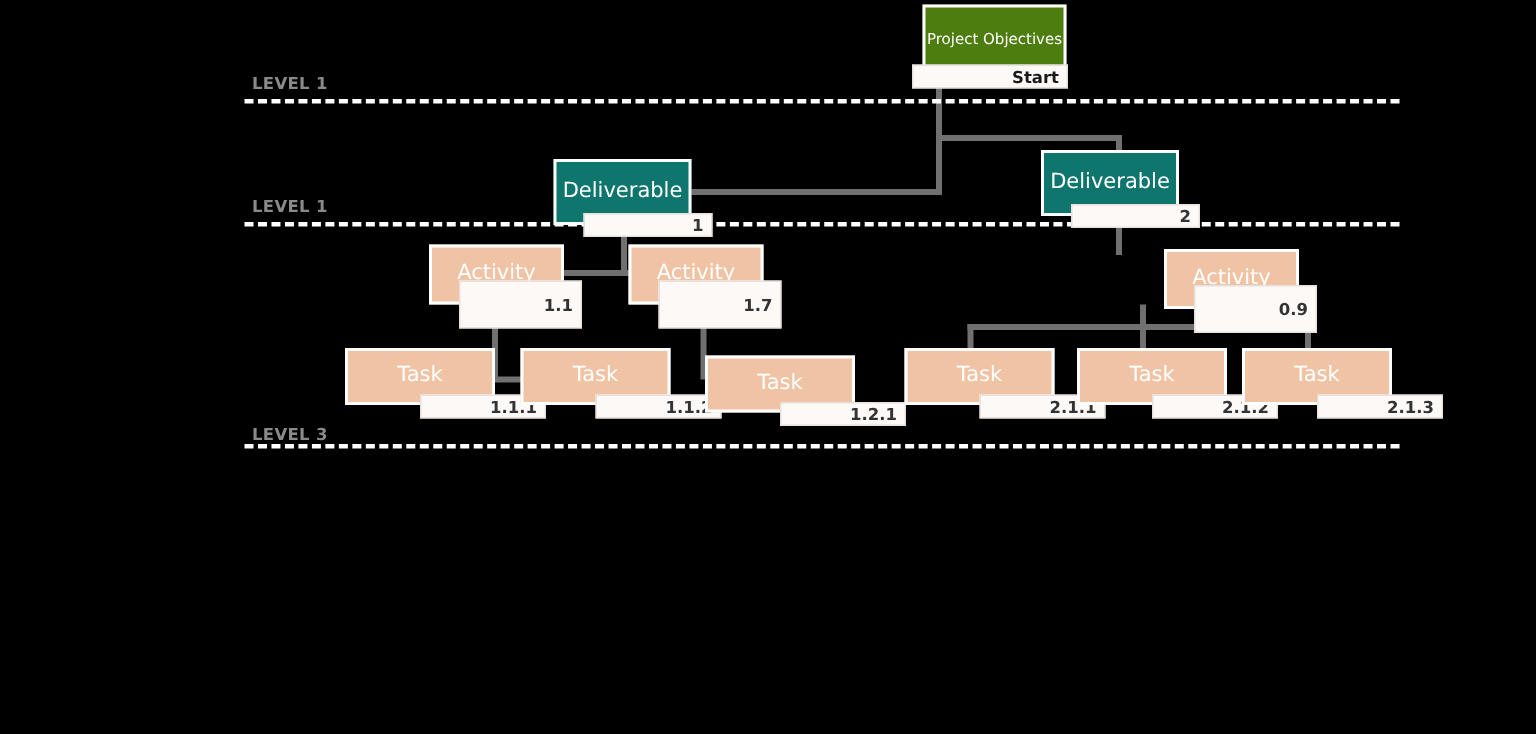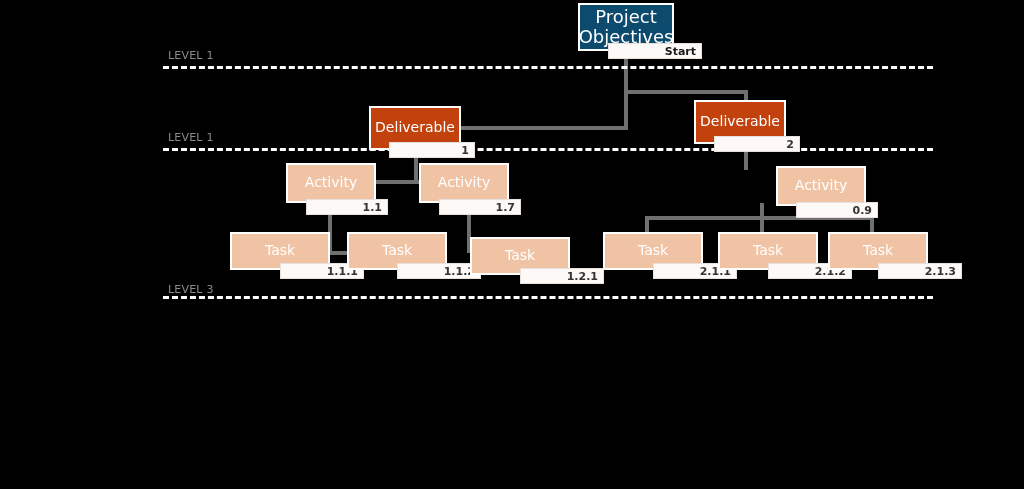--- a/index.html
+++ b/index.html
@@ -20,21 +20,21 @@
   .level-rule {
     position: absolute;
     left: 163px;
     width: 770px;
     height: 0;
     border-top: 3px dashed #ffffff;
   }
   .level-label {
     position: absolute;
     color: #8a8a8a;
-    font-weight: normal;
+    font-weight: bold;
     font-size: 11px;
     letter-spacing: 0.2px;
     white-space: nowrap;
     text-align: center;
   }
 
   
   .conn {
     position: absolute;
     background: #707070;
@@ -70,51 +70,52 @@
     display: flex;
     align-items: center;
     justify-content: flex-end;
     padding-right: 5px;
     white-space: nowrap;
   }
 
   
   .n-root .node-body {
     width: 96px; height: 48px;
-    background: #0c4a6e;
-    border: 2px solid #ffffff;
-    font-size: 18px;
+    background: #4d7c0f;
+    border: 2px solid #ffffff;
+    font-size: 10px;
     font-weight: normal;
+    margin-left: 37px;
   }
   .n-root .node-tag {
-    width: 94px; height: 16px;
+    width: 104px; height: 16px;
     left: 30px; top: 40px;
     color: #1a1a1a;
   }
 
   
   .n-del .node-body {
     width: 92px; height: 44px;
-    background: #c2410c;
+    background: #0f766e;
     border: 2px solid #ffffff;
   }
   .n-del .node-tag {
     width: 86px; height: 16px;
     left: 20px; top: 36px;
   }
 
   
   .n-act .node-body {
     width: 90px; height: 40px;
     background: #f0c3a5;
     border: 2px solid #ffffff;
   }
   .n-act .node-tag {
-    width: 82px; height: 16px;
-    left: 20px; top: 36px;
+    width: 82px; height: 32px;
+    left: 20px; top: 24px;
   }
 
   
   .n-task .node-body {
     width: 100px; height: 38px;
     background: #f0c3a5;
     border: 2px solid #ffffff;
   }
   .n-task .node-tag {
     width: 84px; height: 16px;

